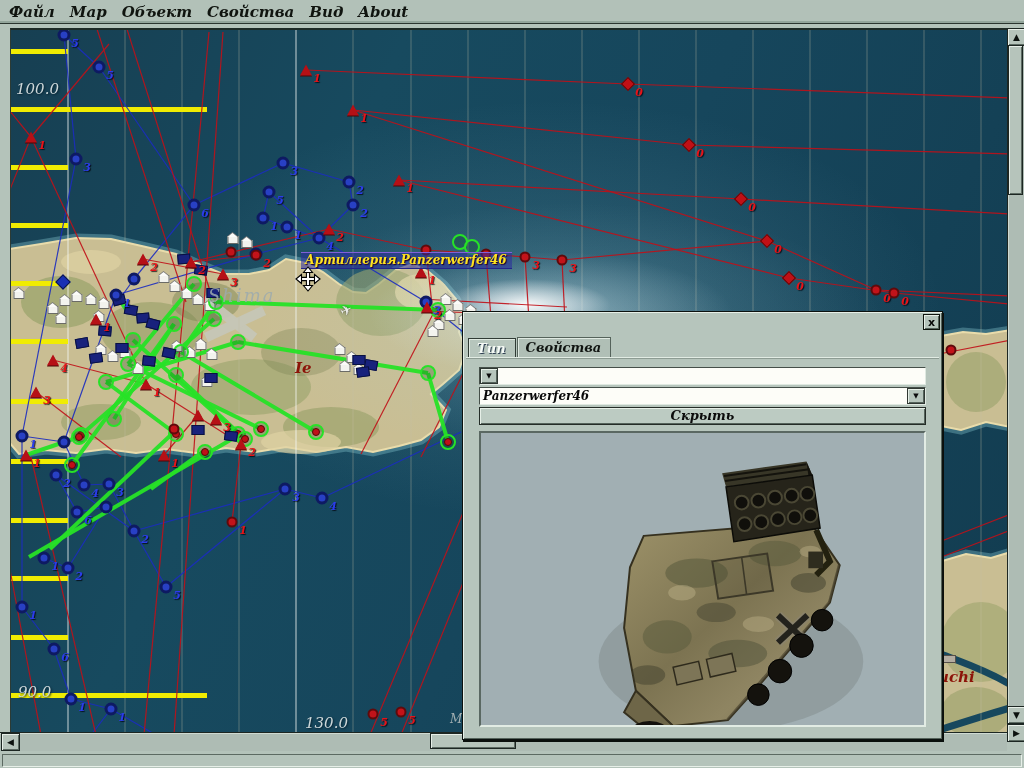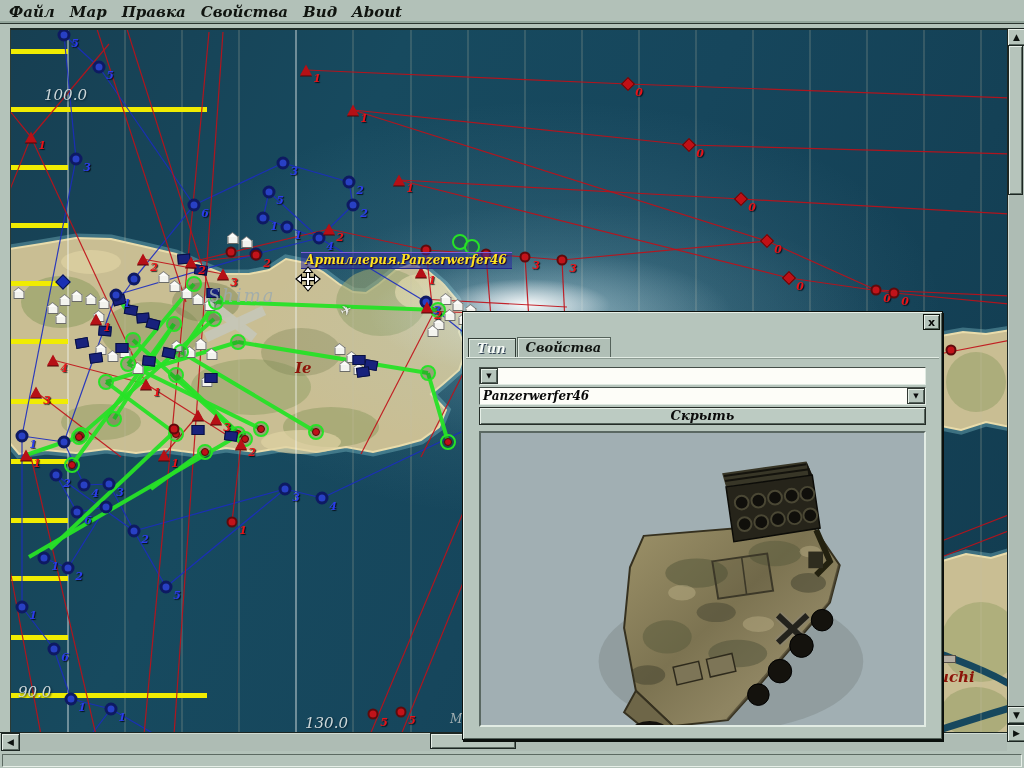--- a/index.html
+++ b/index.html
@@ -107,21 +107,21 @@
   #preview{position:absolute;left:13px;right:13px;top:73px;bottom:9px;background:#a1afb3;
          border:2px solid;border-color:#5a6862 #e2ece4 #e2ece4 #5a6862;}
   #preview svg{position:absolute;left:0;top:0;width:100%;height:100%;}
 </style>
 </head>
 <body>
 
 <div id="menubar">
   <span>Файл</span>
   <span>Map</span>
-  <span>Правка</span>
+  <span>Объект</span>
   <span>Свойства</span>
   <span>Вид</span>
   <span>About</span>
 </div>
 
 <div id="map">
   <svg class="base" width="997" height="702" viewBox="10 28 997 702">
       <polygon points="8,247 40,242 75,236 110,237 145,245 175,252 200,263 222,272 248,272 268,268 285,257 305,261 322,270 338,282 352,290 365,291 378,282 395,268 412,262 428,270 443,283 455,297 462,312 458,330 465,348 458,368 442,382 430,392 445,408 438,425 420,438 398,444 372,450 345,445 315,450 285,445 255,450 225,446 195,451 165,447 135,451 105,447 75,451 45,448 18,452 8,440" fill="none" stroke="rgba(140,205,215,0.35)" stroke-width="9"></polygon>
       <polygon points="8,247 40,242 75,236 110,237 145,245 175,252 200,263 222,272 248,272 268,268 285,257 305,261 322,270 338,282 352,290 365,291 378,282 395,268 412,262 428,270 443,283 455,297 462,312 458,330 465,348 458,368 442,382 430,392 445,408 438,425 420,438 398,444 372,450 345,445 315,450 285,445 255,450 225,446 195,451 165,447 135,451 105,447 75,451 45,448 18,452 8,440" fill="#c9be93" stroke="#e9dcab" stroke-width="2"></polygon>
       <polygon points="940,334 962,330 985,332 1010,328 1010,425 985,420 960,428 940,424" fill="none" stroke="rgba(140,205,215,0.35)" stroke-width="9"></polygon>
@@ -491,21 +491,21 @@
       <div class="mrk rtri" style="position: absolute; left: 230px; top: 414px;"></div>
       <div class="num r" style="position: absolute; left: 241px; top: 422px; transform: translate(-50%, -50%);">2</div>
       <div class="mrk rtri" style="position: absolute; left: 15px; top: 425px;"></div>
       <div class="num r" style="position: absolute; left: 26px; top: 433px; transform: translate(-50%, -50%);">1</div>
       <div class="mrk rtri" style="position: absolute; left: 153px; top: 425px;"></div>
       <div class="num r" style="position: absolute; left: 164px; top: 433px; transform: translate(-50%, -50%);">1</div>
       <div class="mrk plane" style="position: absolute; left: 335px; top: 280px;">✈</div>
       <div class="mrk bridge" style="position: absolute; left: 938px; top: 629px;"></div>
     </div>
   <div id="maplabels">
-      <div class="lbl coord" style="left: 5px; top: 56px; margin-left: 28px;">100.0</div>
+      <div class="lbl coord" style="left: 5px; top: 50px;">100.0</div>
       <div class="lbl coord" style="left: 7px; top: 653px;">90.0</div>
       <div class="lbl coord" style="left: 294px; top: 684px;">130.0</div>
       <div class="lbl place-red" style="left: 284px; top: 329px;">Ie</div>
       <div class="lbl place-gray" style="left: 197px; top: 255px;">Shima</div>
       <div class="lbl place-red" style="left: 927px; top: 638px;">uchi</div>
       <div class="lbl place-gray-sm" style="left: 439px; top: 682px;">M</div>
     </div>
   <div id="tooltip" style="left: 290px; top: 222px;">Артиллерия.Panzerwerfer46</div>
   <svg id="cursor" width="26" height="26" viewBox="0 0 26 26">
     <path d="M13 1 L17.5 6.5 L8.5 6.5 Z M13 25 L17.5 19.5 L8.5 19.5 Z M1 13 L6.5 8.5 L6.5 17.5 Z M25 13 L19.5 8.5 L19.5 17.5 Z M11.4 6.5 h3.2 v4.9 h4.9 v3.2 h-4.9 v4.9 h-3.2 v-4.9 h-4.9 v-3.2 h4.9 Z" fill="#ffffff" stroke="#000000" stroke-width="1.1"></path>

